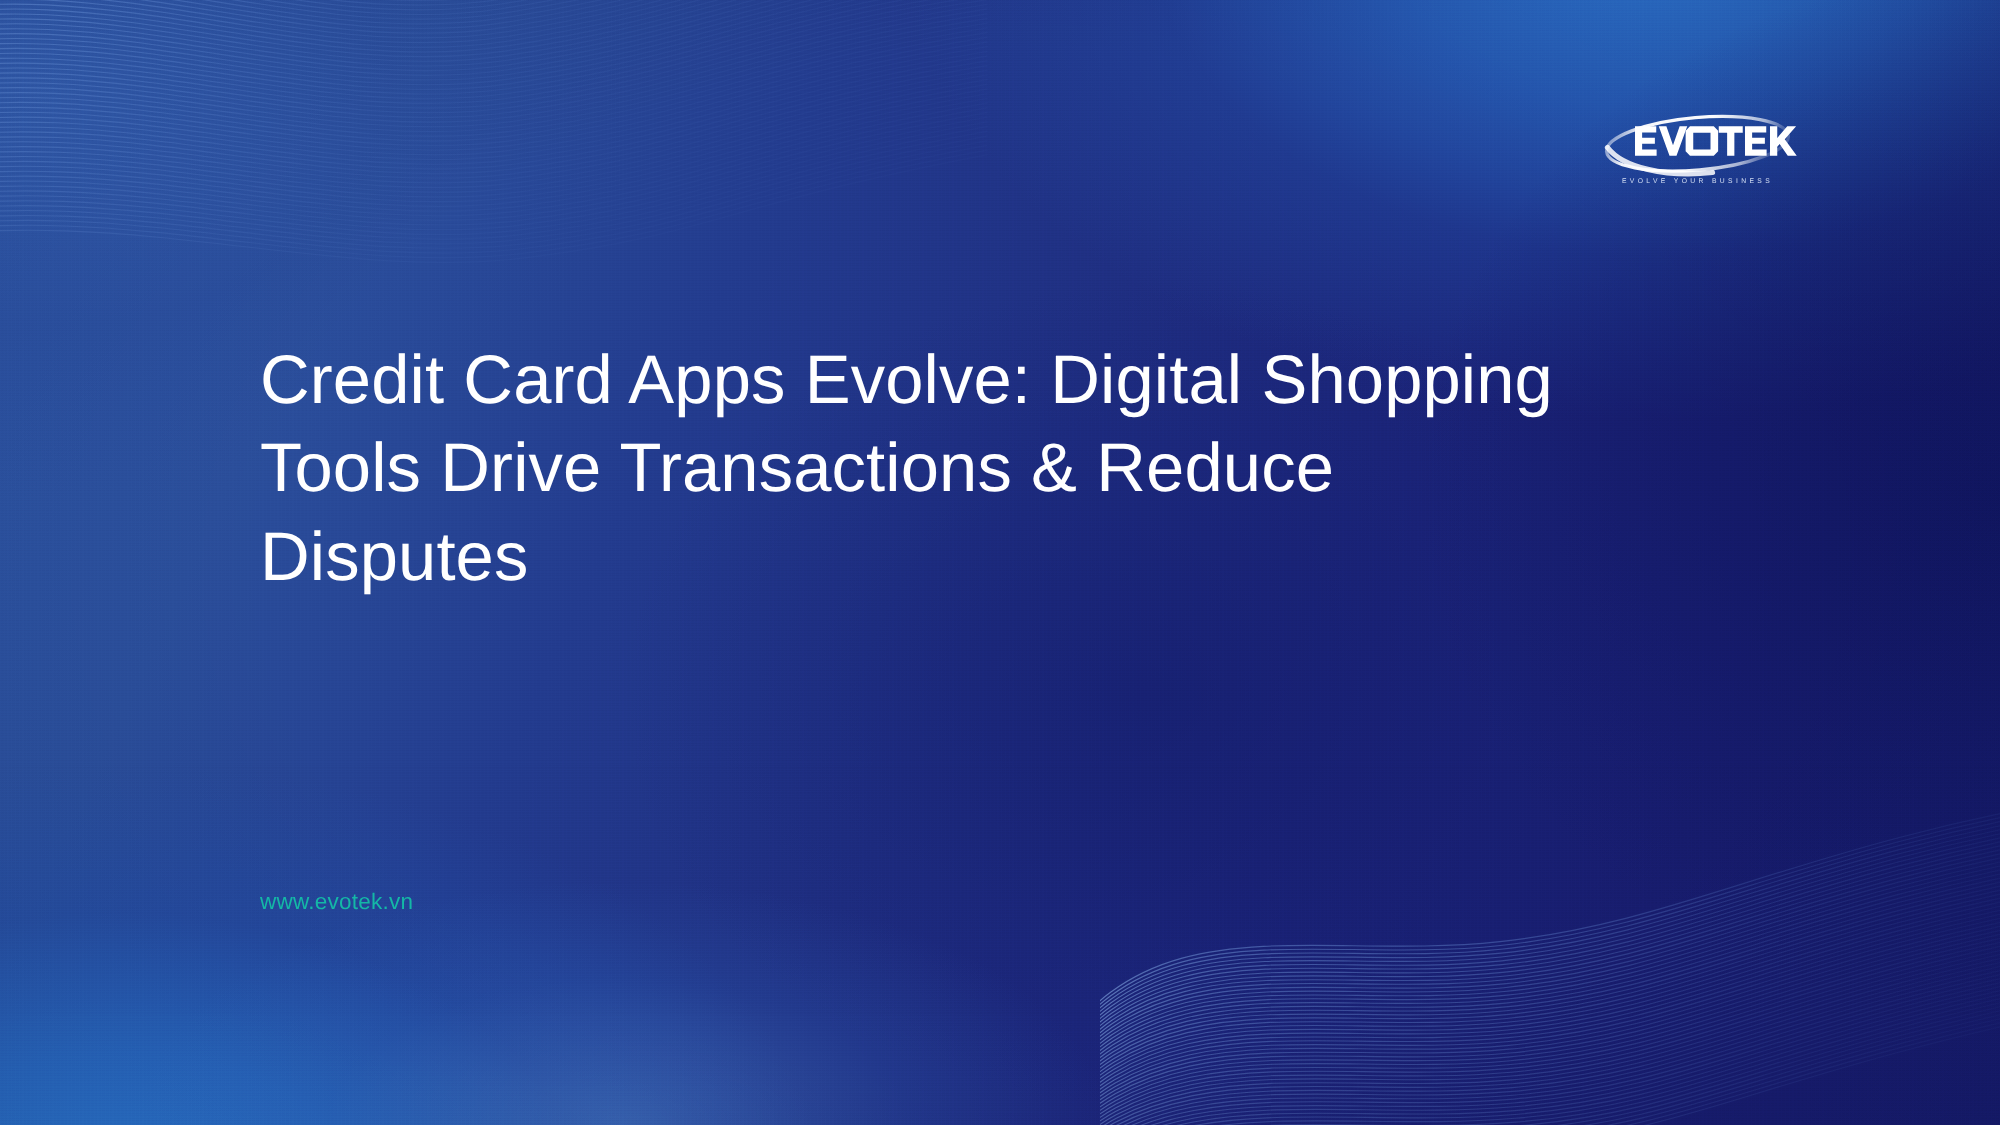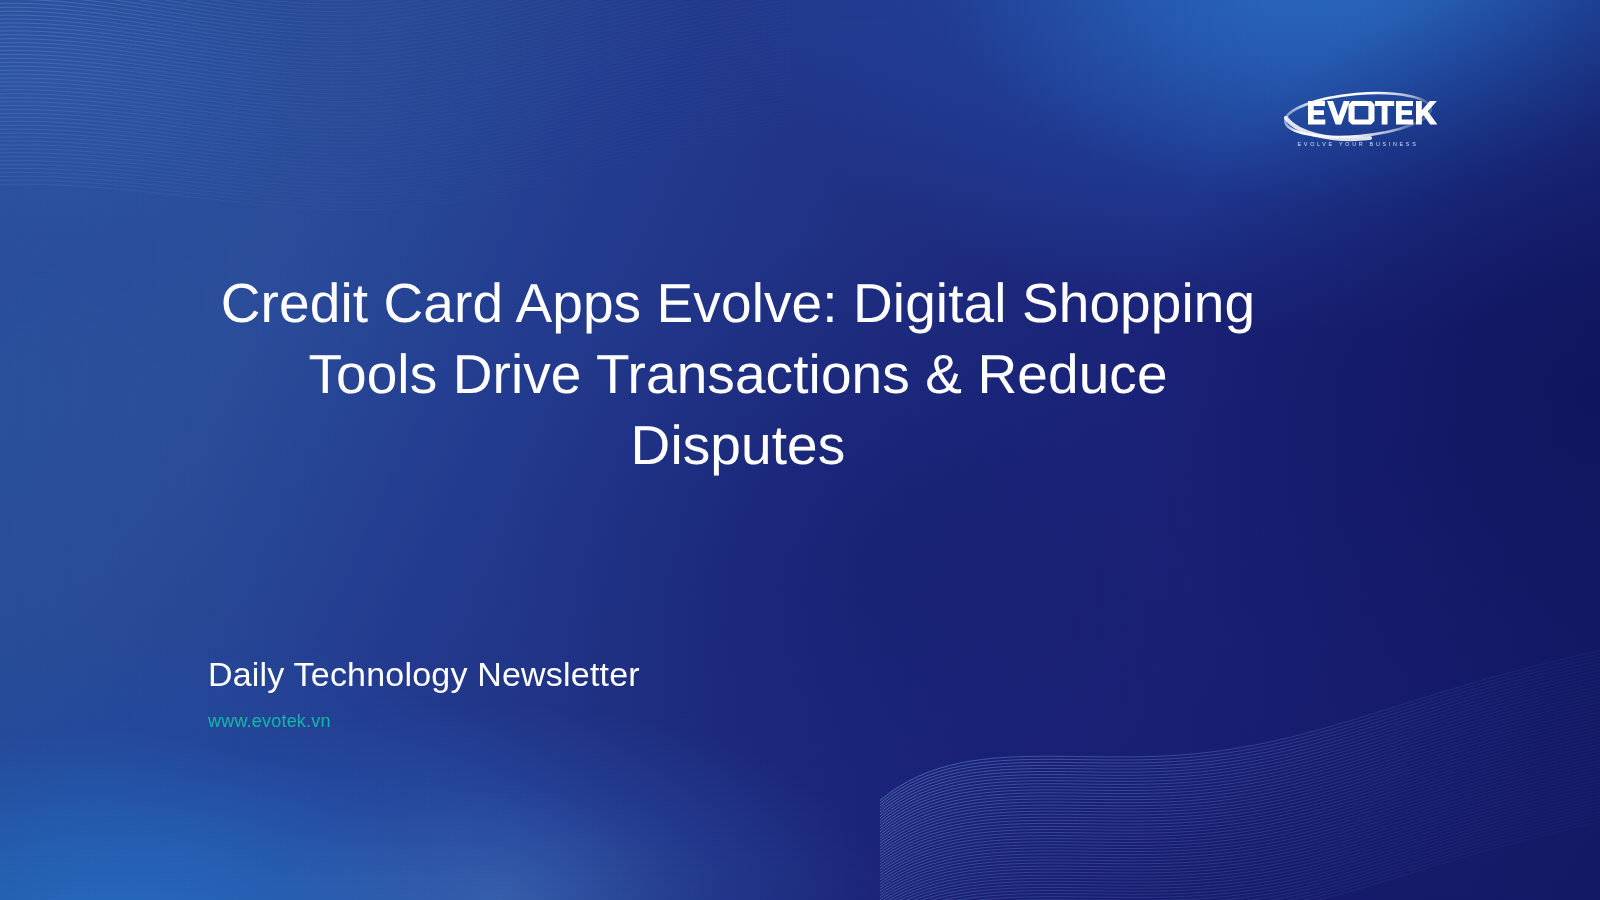--- a/index.html
+++ b/index.html
@@ -90,21 +90,20 @@
   #wave-botright { right: -40px; bottom: -70px; width: 760px; height: 360px; }
   .wave-wrap svg { display: block; width: 100%; height: 100%; }
 
   
   .content {
     position: absolute;
     left: 208px;
     top: 0;
     width: 1100px;
     height: 900px;
-    text-align: center;
   }
   #slide-title {
     position: absolute;
     top: 268px;
     left: 0;
     width: 1060px;
     margin: 0;
     color: #ffffff;
     font-family: "Liberation Sans", sans-serif;
     font-size: 55px;
@@ -339,17 +338,16 @@
 
         <path d="M146 13 h5.8 v9.3 l8 -9.3 h7.1 l-9.1 10.3 l9.6 13.3 h-7.2 l-6.5 -9.4 l-1.9 2.1 v7.3 h-5.8 z"></path>
       </g>
 
       <text x="88" y="58" text-anchor="middle" font-family="Liberation Sans, sans-serif" font-size="5.4" letter-spacing="2.7" fill="#dfe9fb" fill-opacity="0.92">EVOLVE YOUR BUSINESS</text>
     </svg>
   </div>
 
   <div class="content">
     <h1 id="slide-title">Credit Card Apps Evolve: Digital Shopping Tools Drive Transactions &amp; Reduce Disputes</h1>
-    <p id="slide-subtitle">Daily Technology Newsletter</p>
     <p id="slide-url">www.evotek.vn</p>
   </div>
 
 </div>
 
 </body></html>

